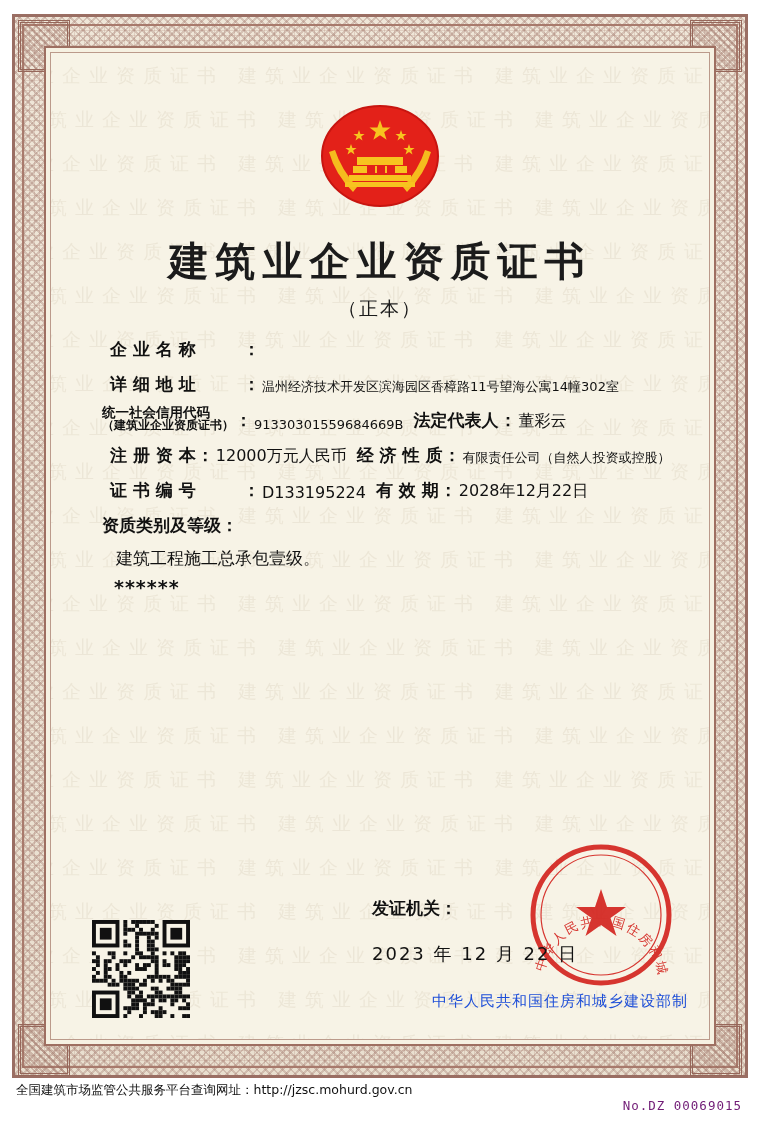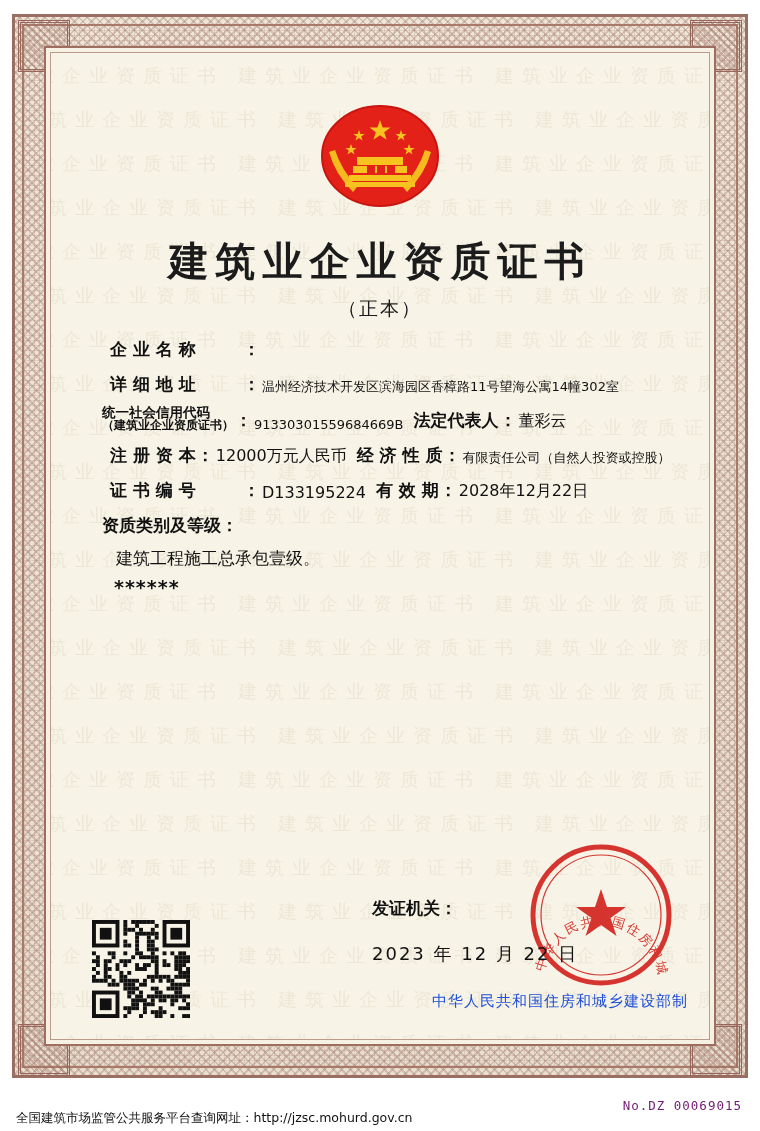--- a/index.html
+++ b/index.html
@@ -252,21 +252,21 @@
     left: 42px;
     top: 868px;
     width: 98px;
     height: 98px;
   }
 
   
   .footer-left {
     position: absolute;
     left: 16px;
-    bottom: 4px;
+    bottom: 32px;
     font-size: 12.5px;
     color: #111;
     font-family: "DejaVu Sans", sans-serif;
     margin-top: 36px;
   }
   .footer-right {
     position: absolute;
     right: 18px;
     bottom: 18px;
     font-size: 12.5px;

